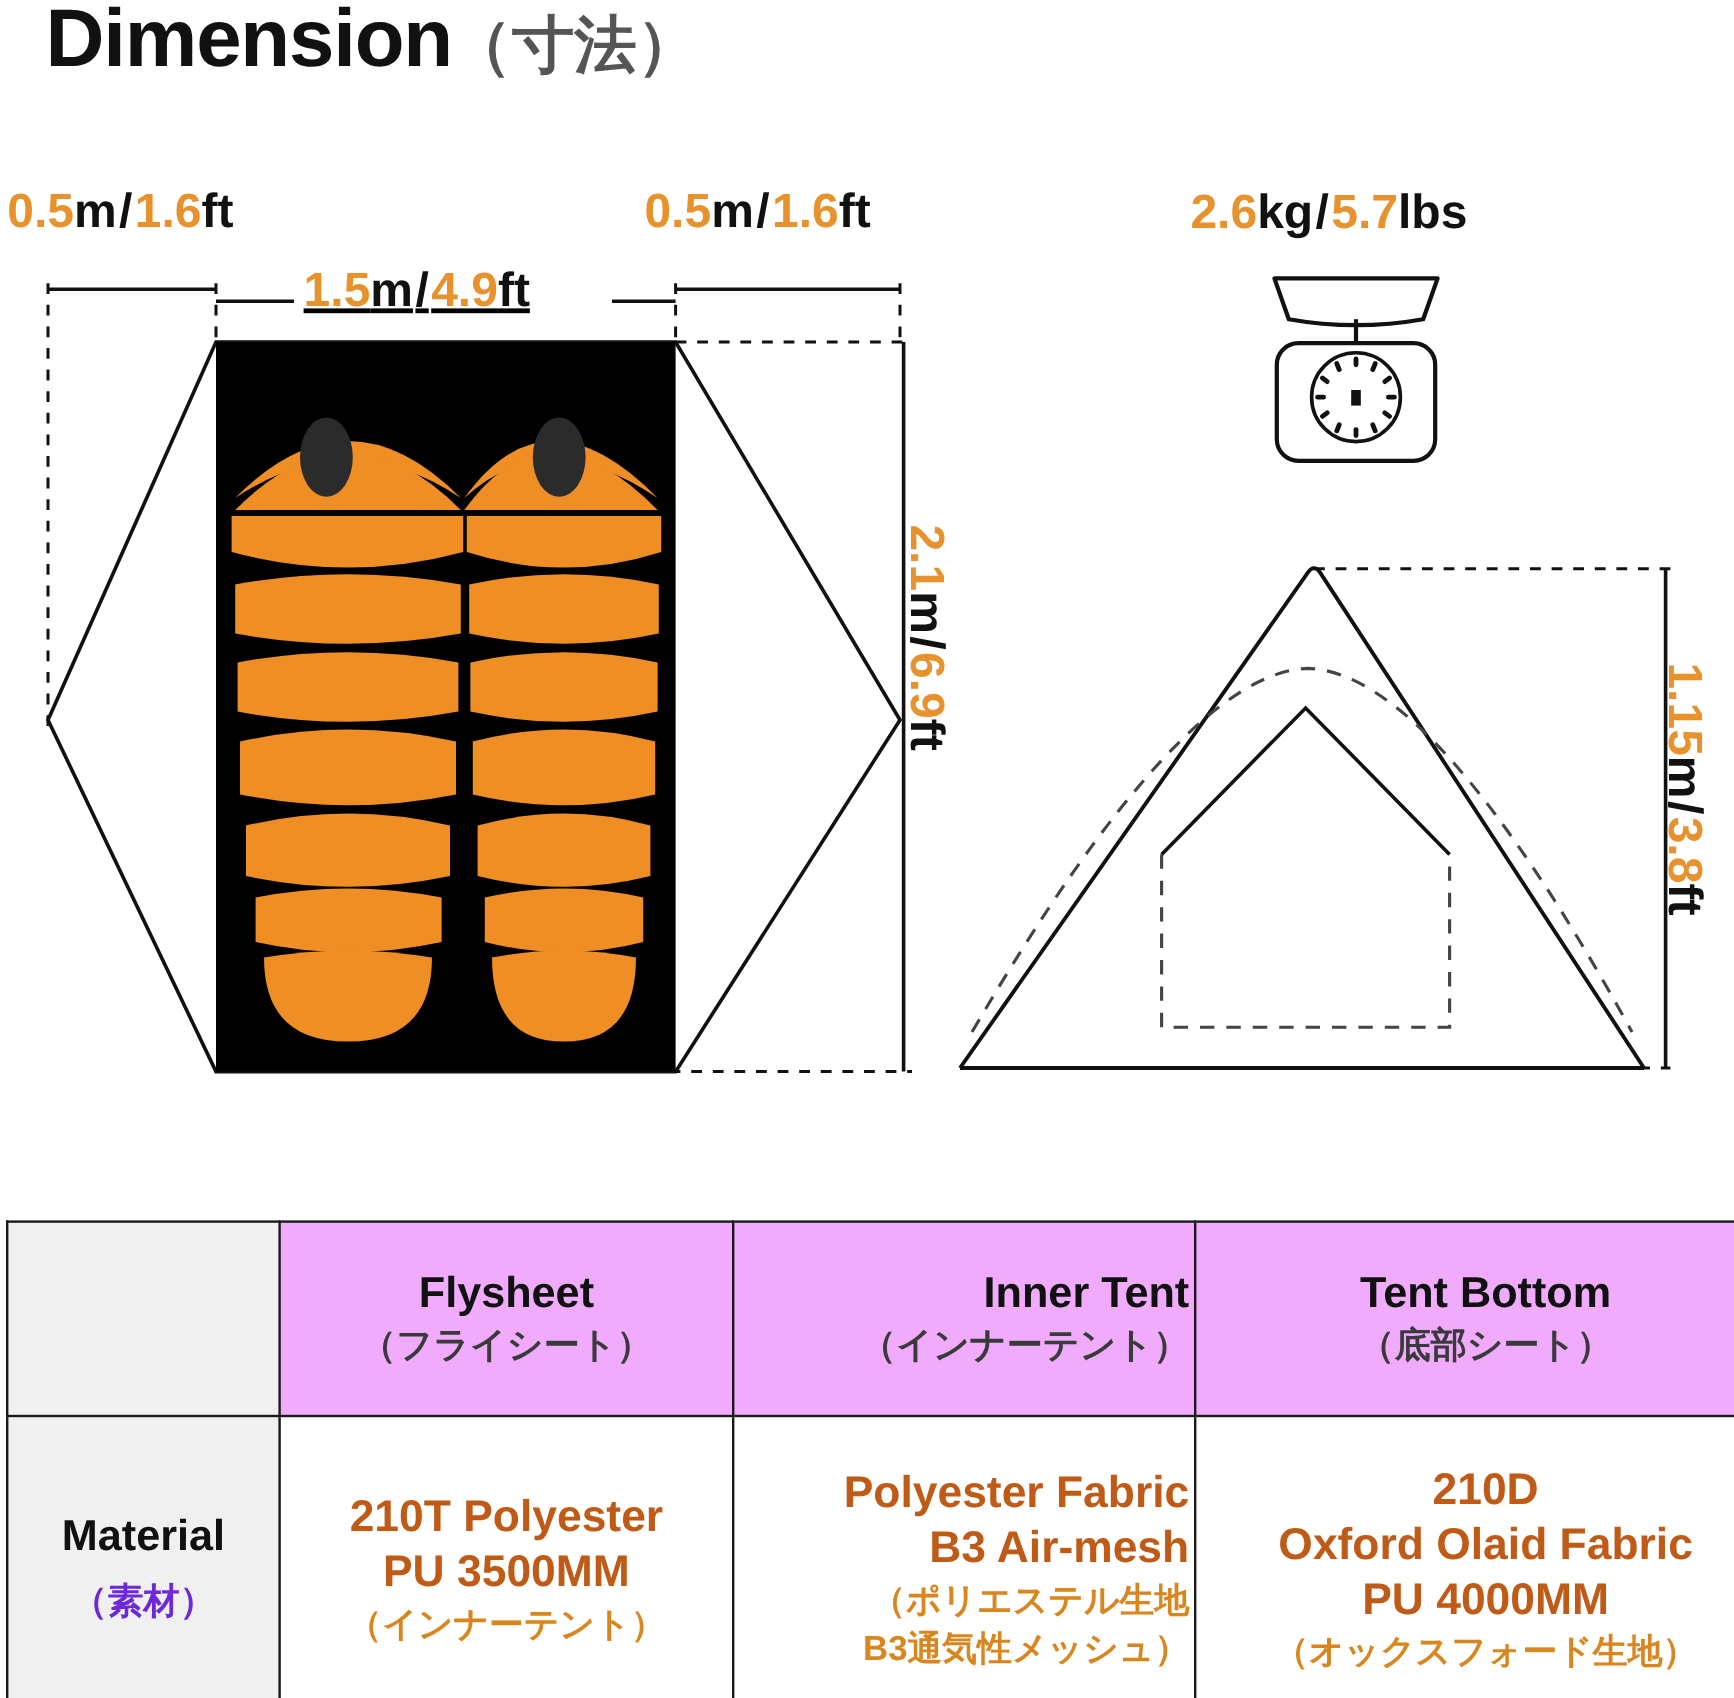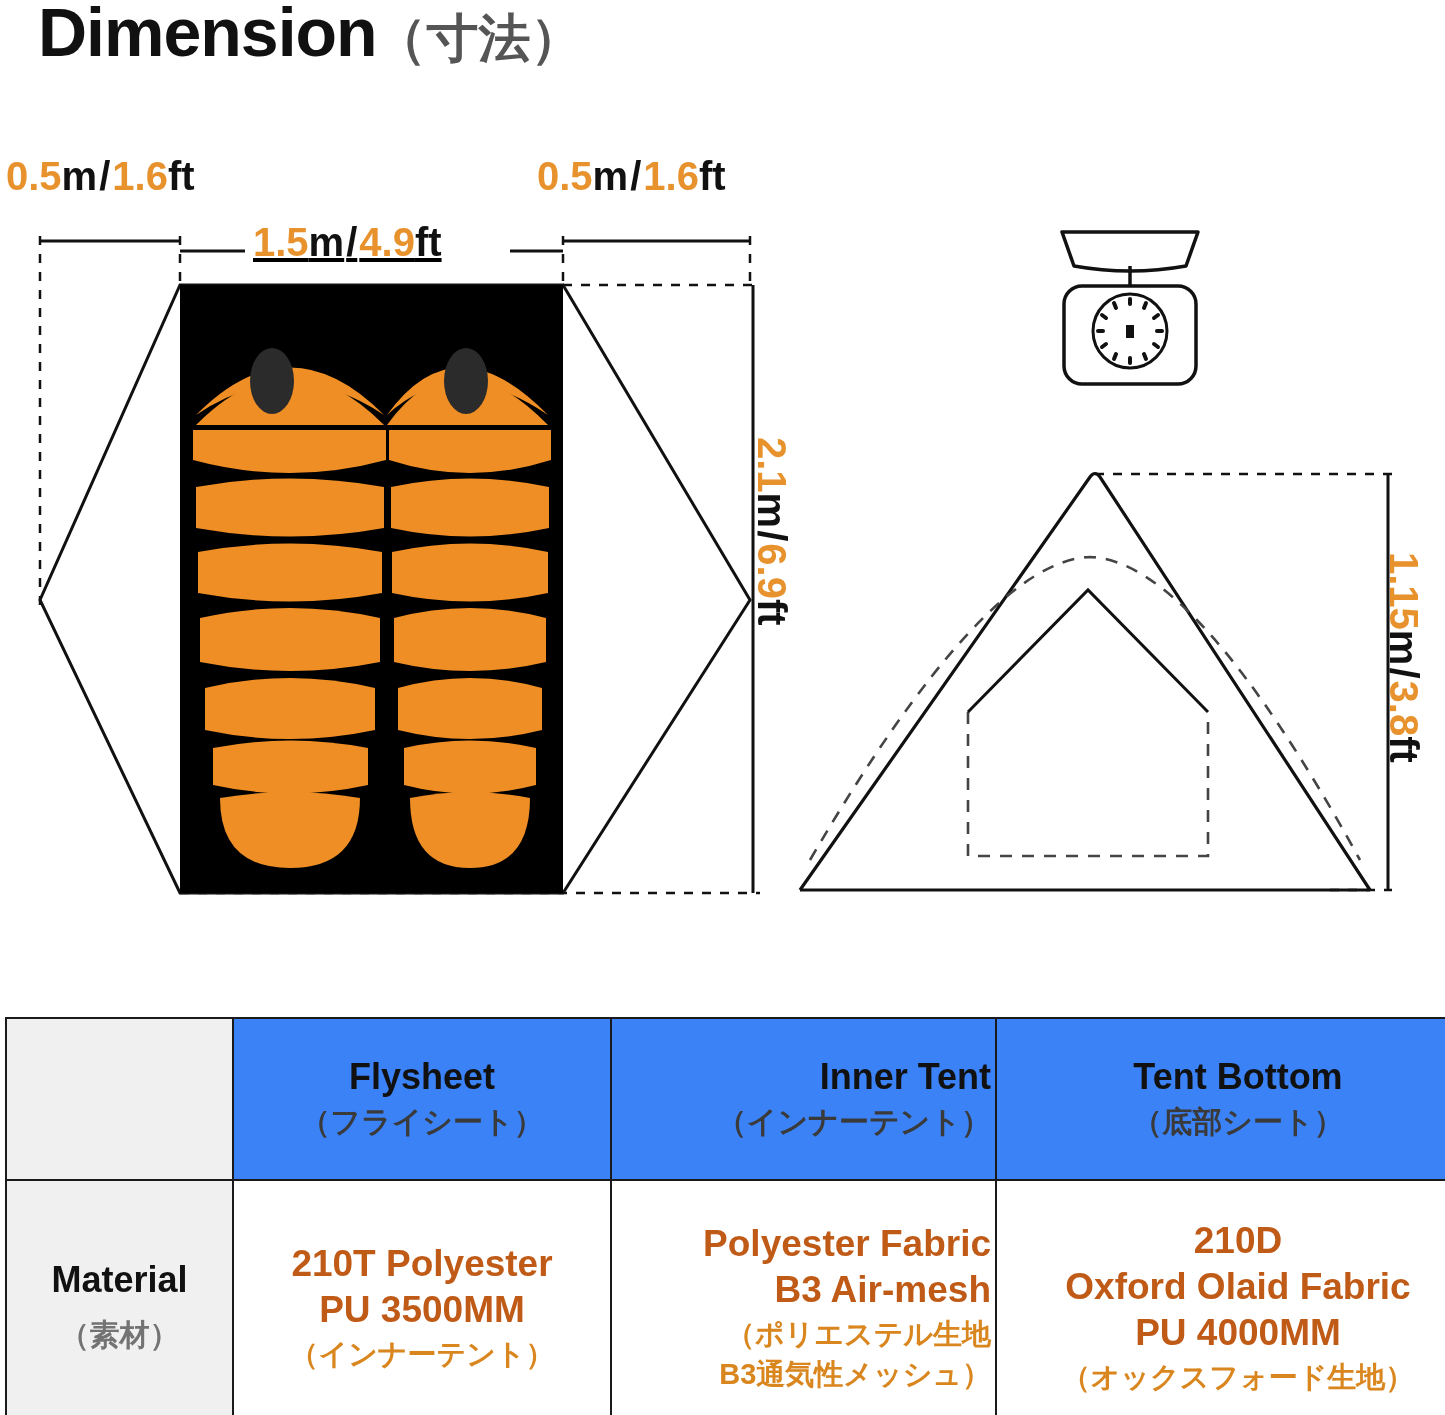--- a/index.html
+++ b/index.html
@@ -61,27 +61,27 @@
     border:2px solid #1a1a1a;
     text-align:center;
     vertical-align:middle;
     padding:6px 4px;
   }
   #spec-table .col-label{width:217px;background:#f0f0f0;}
   #spec-table .col-a{width:368px;}
   #spec-table .col-b{width:375px;text-align:right;}
   #spec-table .col-c{width:474px;}
 
-  .hdr-cell{background:#3b82f6;height:148px;}
+  .hdr-cell{background:#f0abfc;height:148px;}
   .hdr-en{font-size:36px;font-weight:bold;color:#111111;line-height:1.12;}
   .hdr-jp{font-size:30px;font-weight:bold;color:#3a3a3a;line-height:1.3;margin-top:4px;}
 
   .mat-label-cell{background:#f0f0f0;}
   .mat-label-en{font-size:36px;font-weight:bold;color:#111111;line-height:1.1;}
-  .mat-label-jp{font-size:30px;font-weight:bold;color:#737373;line-height:1.3;margin-top:15px;}
+  .mat-label-jp{font-size:30px;font-weight:bold;color:#6d28d9;line-height:1.3;margin-top:15px;}
 
   .val-cell{background:#ffffff;height:240px;}
   .val-en{font-size:37px;font-weight:bold;color:#C05A17;line-height:1.25;}
   .val-jp{font-size:29px;font-weight:bold;color:#D9861F;line-height:1.24;margin-top:4px;}
 </style>
 </head>
 <body>
 
 <div class="page">
 
@@ -192,20 +192,23 @@
   </div>
 
   <div class="dim-label" id="label-right-05">
     <span class="num">0.5</span><span class="unit">m</span><span class="sep">/</span><span class="num">1.6</span><span class="unit">ft</span>
   </div>
 
   <div class="dim-label" id="label-width">
     <span class="num">1.5</span><span class="unit">m</span><span class="sep">/</span><span class="num">4.9</span><span class="unit">ft</span>
   </div>
 
+  <div class="dim-label" id="label-weight">
+    <span class="num">2.6</span><span class="unit">kg</span><span class="sep">/</span><span class="num">5.7</span><span class="unit">lbs</span>
+  </div>
 
   <div class="dim-label-rot" id="label-depth">
     <span class="num">2.1</span><span class="unit">m</span><span class="sep">/</span><span class="num">6.9</span><span class="unit">ft</span>
   </div>
 
   <div class="dim-label-rot" id="label-height">
     <span class="num">1.15</span><span class="unit">m</span><span class="sep">/</span><span class="num">3.8</span><span class="unit">ft</span>
   </div>
 
   <table id="spec-table">

